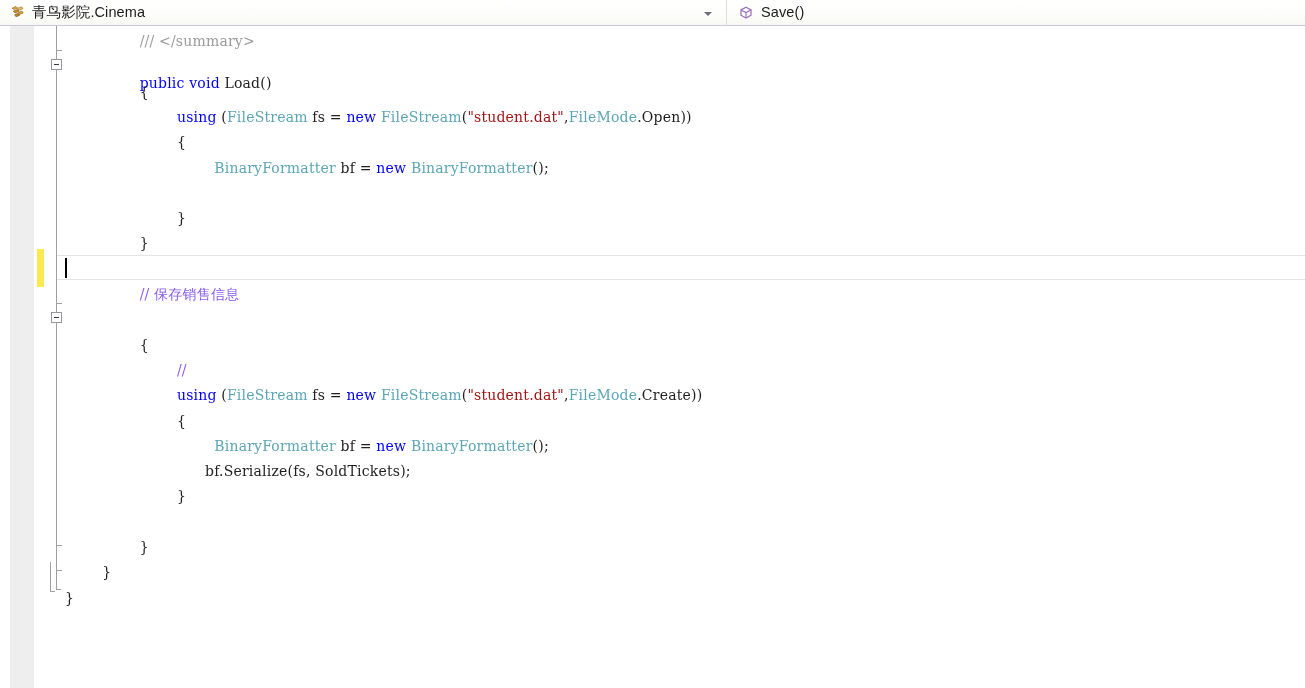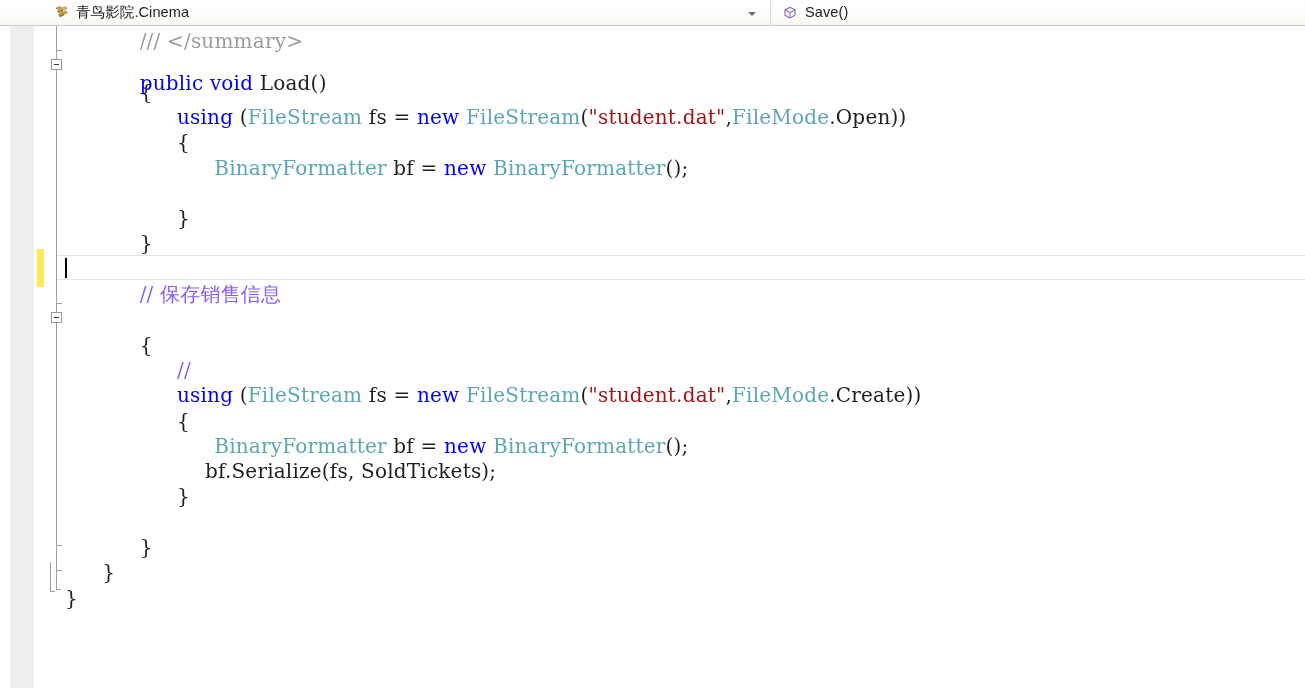--- a/index.html
+++ b/index.html
@@ -19,21 +19,20 @@
   .navbar {
     position: absolute;
     left: 0; top: 0;
     width: 1305px;
     height: 26px;
     background: linear-gradient(to bottom, #ffffff 0%, #fdfdfb 60%, #f7f7f3 100%);
     border-bottom: 1px solid #c9c9db;
     box-sizing: border-box;
     display: flex;
     align-items: stretch;
-    padding-left: 44px;
   }
   .nav-combo {
     display: flex;
     align-items: center;
     height: 100%;
     box-sizing: border-box;
     position: relative;
   }
   .nav-combo.left {
     width: 727px;
@@ -161,21 +160,21 @@
     font-family: "DejaVu Serif", "Liberation Serif", serif;
     font-size: 15.5px;
   }
   .line {
     position: absolute;
     left: 0;
     height: 25px;
     line-height: 25px;
     white-space: pre;
     font-family: "DejaVu Serif", serif;
-    font-size: 20px;
+    font-size: 14px;
     letter-spacing: 0.2px;
   }
   .tok-kw      { color: #0000ff; }
   .tok-type    { color: #5ba6b5; margin-top: 12px; }
   .tok-str     { color: #a31515; }
   .tok-cmt     { color: #8b5cf6; }
   .tok-doc     { color: #9b9b9b; }
   .tok-plain   { color: #1f1f1f; }
   .tok-punct   { color: #1f1f1f; }
 </style>

